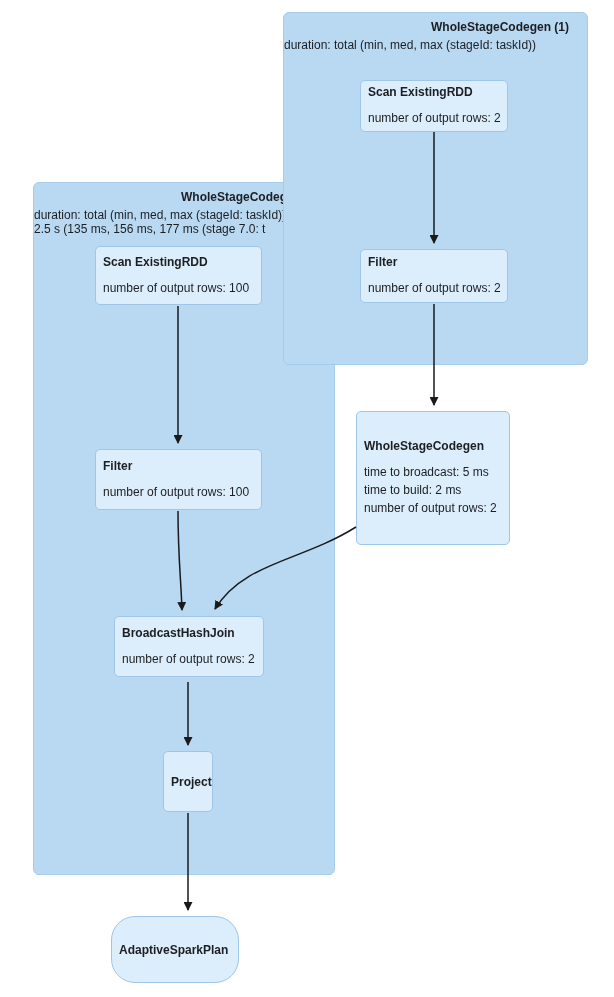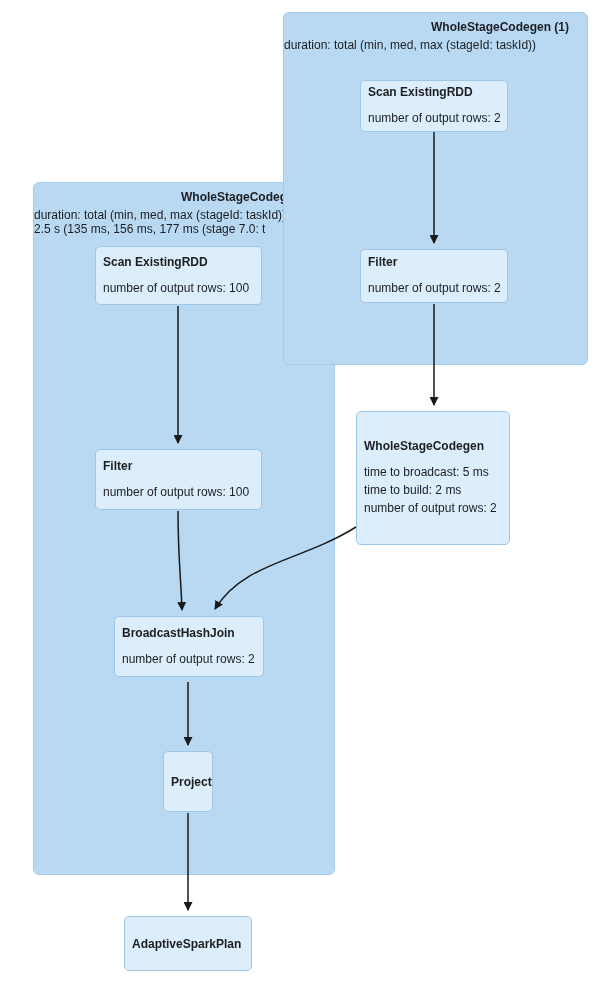--- a/index.html
+++ b/index.html
@@ -56,21 +56,21 @@
   .node-title { font-weight: bold; line-height: 14px; white-space: nowrap; }
   .metric { line-height: 18px; white-space: nowrap; }
 
   #node-scan1   { left: 360px; top: 80px;  width: 148px; height: 52px; }
   #node-filter1 { left: 360px; top: 249px; width: 148px; height: 54px; }
   #node-bx      { left: 356px; top: 411px; width: 154px; height: 134px; }
   #node-scan2   { left: 95px;  top: 246px; width: 167px; height: 59px; }
   #node-filter2 { left: 95px;  top: 449px; width: 167px; height: 61px; }
   #node-bhj     { left: 114px; top: 616px; width: 150px; height: 61px; }
   #node-project { left: 163px; top: 751px; width: 50px;  height: 61px; }
-  #node-asp     { left: 124px; top: 916px; width: 128px; height: 55px; }
+  #node-asp     { left: 111px; top: 916px; width: 128px; height: 67px; border-radius: 24px; }
 
   
   #edges {
     position: absolute; left: 0; top: 0;
     z-index: 3;
     pointer-events: none;
   }
   #edges path.edge {
     fill: none;
     stroke: #1a1a1a;

